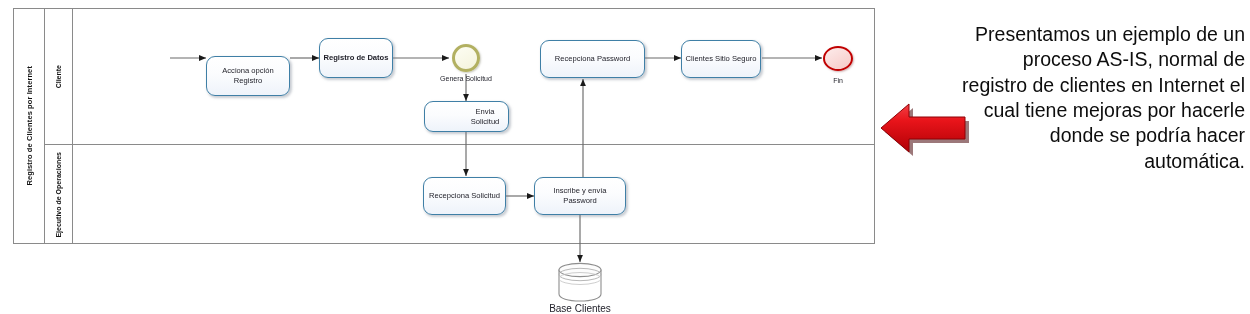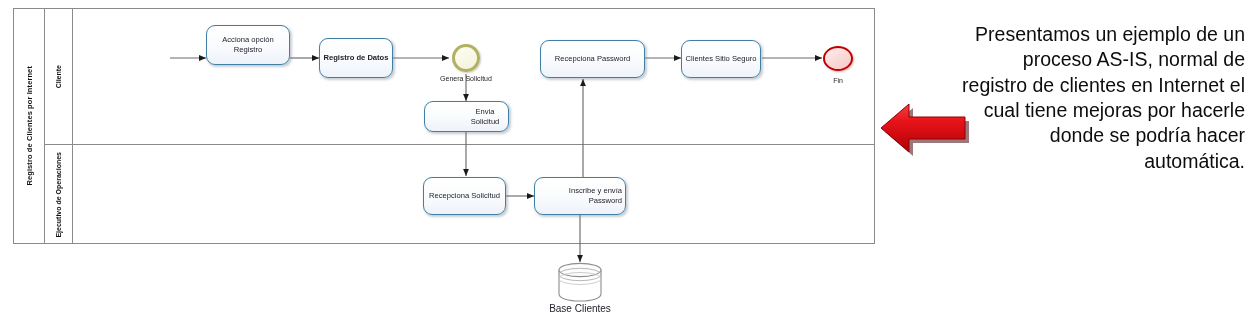--- a/index.html
+++ b/index.html
@@ -212,33 +212,33 @@
       <path d="M466,131 L466,176"></path>
       <path d="M506,196 L534,196"></path>
       <path d="M583,180 L583,79"></path>
       <path d="M622,58 L681,58"></path>
       <path d="M762,58 L822,58"></path>
       <path d="M580,213 L580,234 L580,262"></path>
     </g>
   </svg>
 
 
-  <div class="task" style="left:206px; top:25px;  width:84px; height:40px;">Acciona opción Registro</div>
+  <div class="task" style="left:206px; top:56px;  width:84px; height:40px;">Acciona opción Registro</div>
 
   <div class="task" style="left:319px; top:38px;  width:74px; height:40px;font-weight:bold;">Registro de Datos</div>
 
   <div class="task" style="left:424px; top:101px; width:85px; height:31px;padding-left:40px;">Envia Solicitud</div>
 
   <div class="task" style="left:540px; top:40px;  width:105px; height:38px;">Recepciona Password</div>
 
   <div class="task" style="left:681px; top:40px;  width:80px; height:38px;">Clientes Sitio Seguro</div>
 
   <div class="task" style="left:423px; top:177px; width:83px; height:38px;">Recepciona Solicitud</div>
 
-  <div class="task" style="left:534px; top:177px; width:92px; height:38px;text-align:right;">Inscribe y envía Password</div>
+  <div class="task" style="left:534px; top:177px; width:92px; height:38px;">Inscribe y envía Password</div>
 
   <div class="event-inter" style="left:452px; top:44px; width:28px; height:28px;"></div>
   <div class="event-label" style="left:432px; top:75px; width:68px;">
     <span>Genera Solicitud</span>
   </div>
 
   <div class="event-end" style="left:823px; top:46px; width:30px; height:25px;"></div>
   <div class="event-label" style="left:808px; top:77px; width:60px;">
     <span>Fin</span>
   </div>

